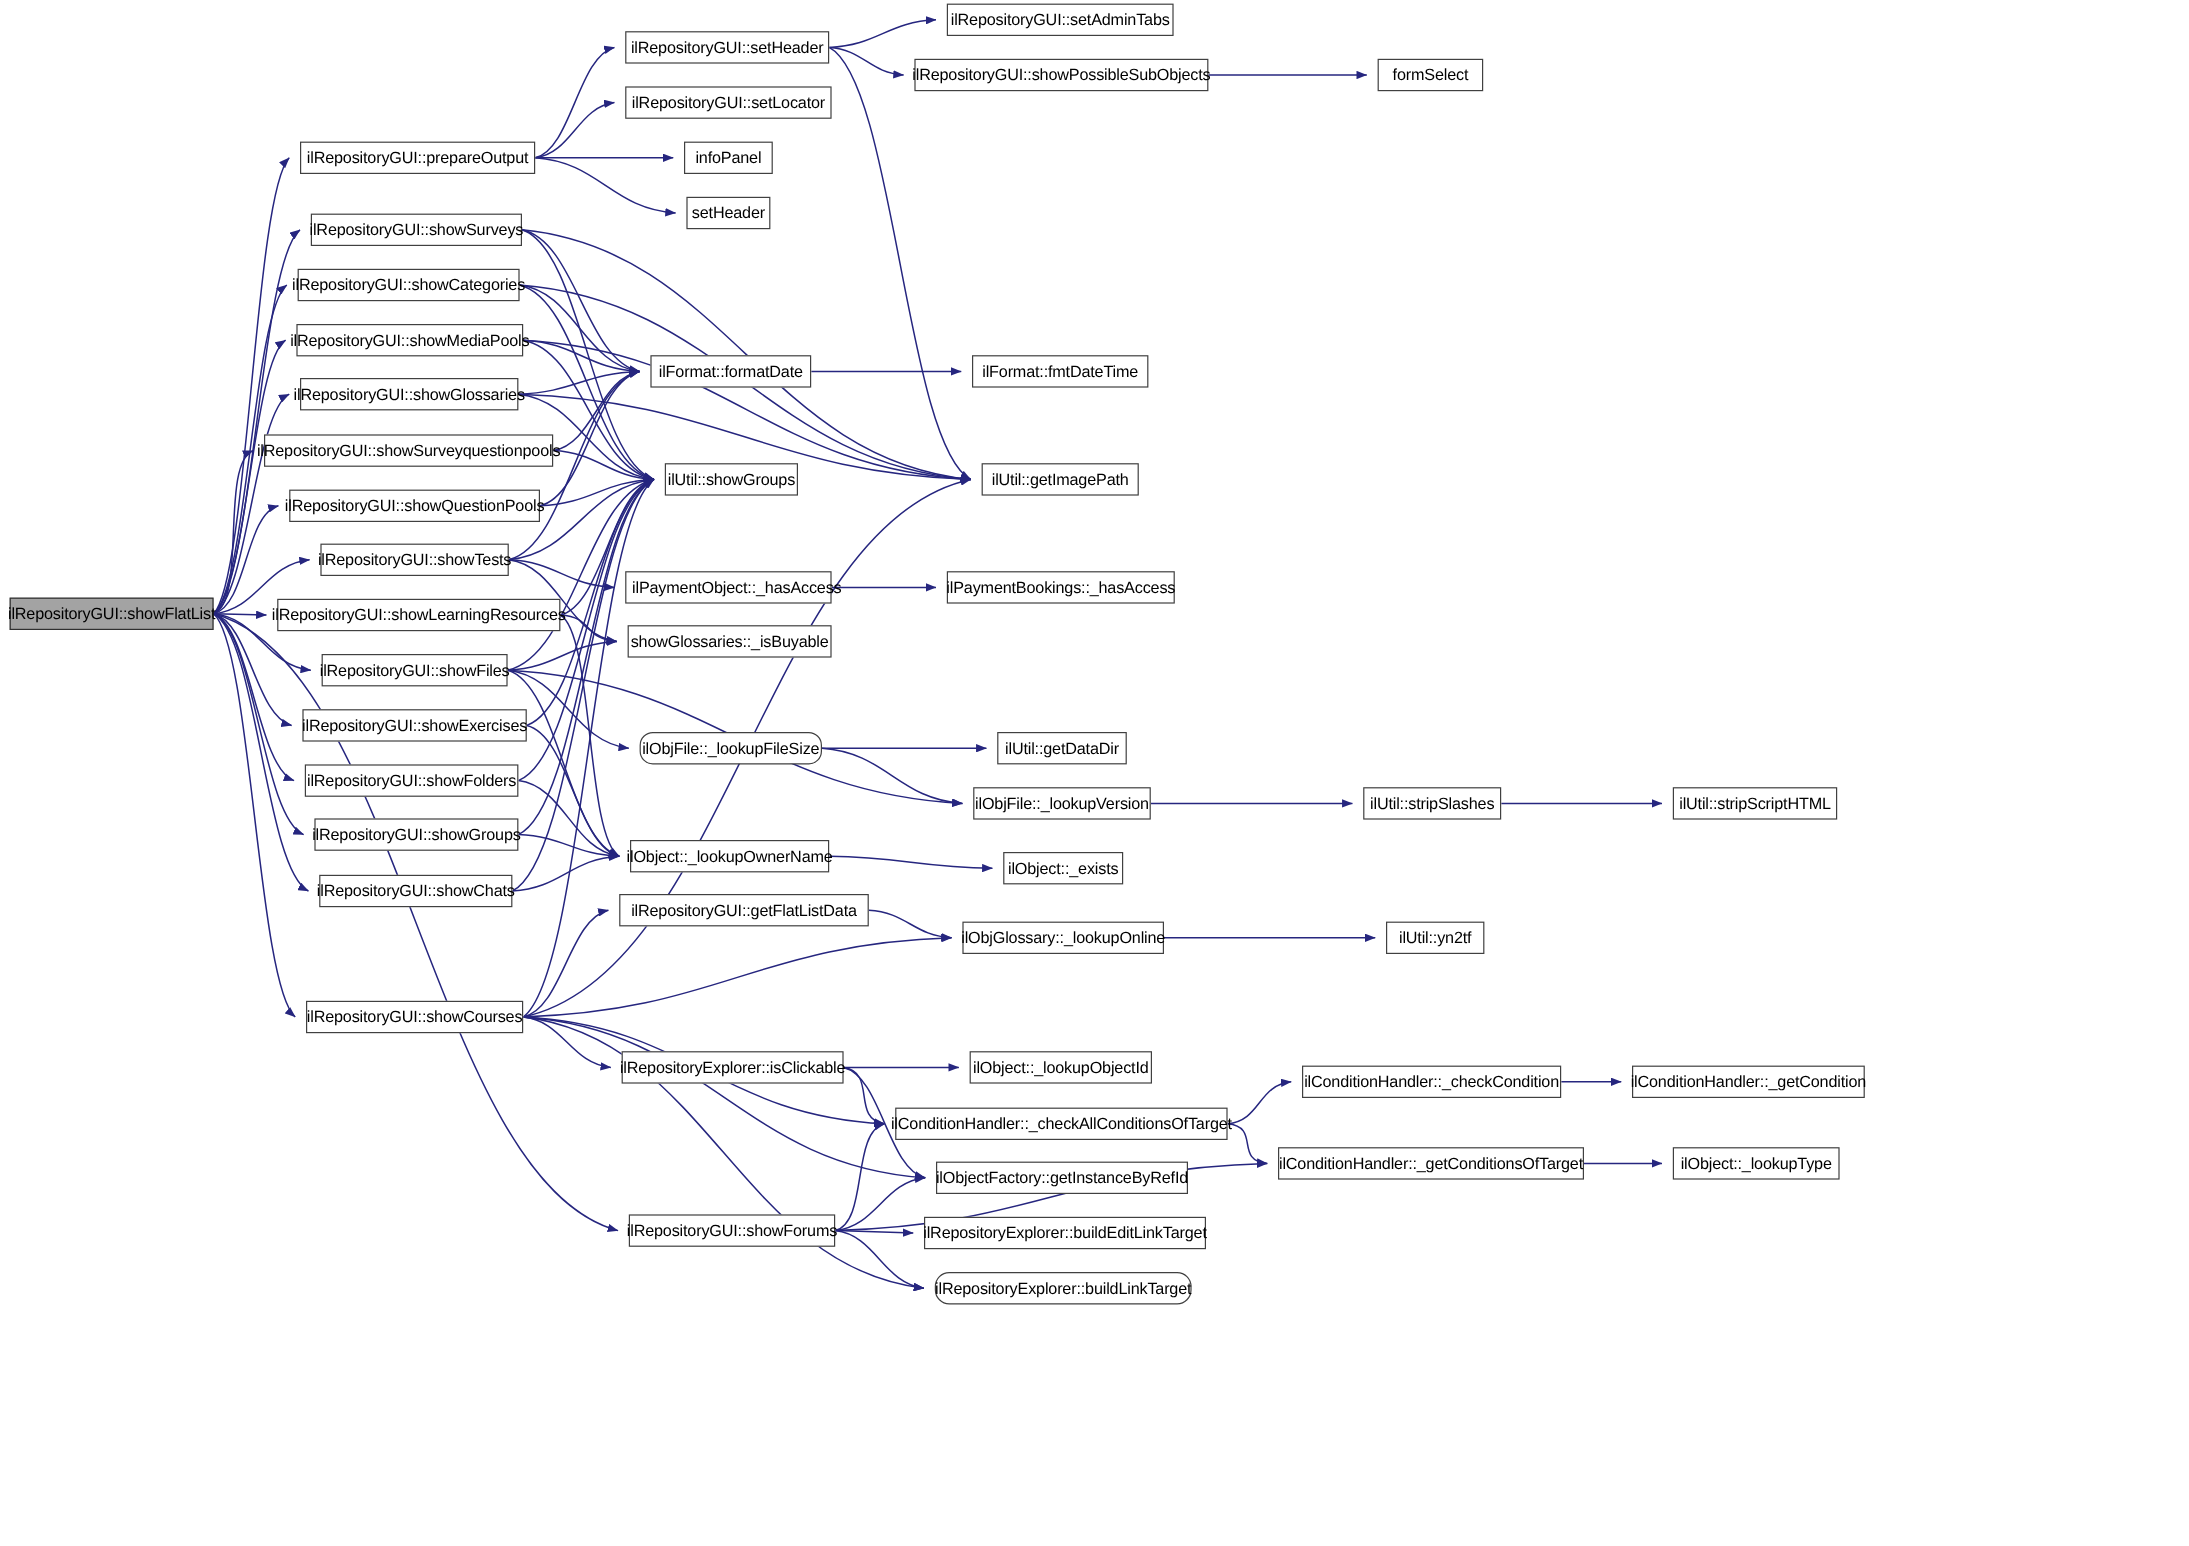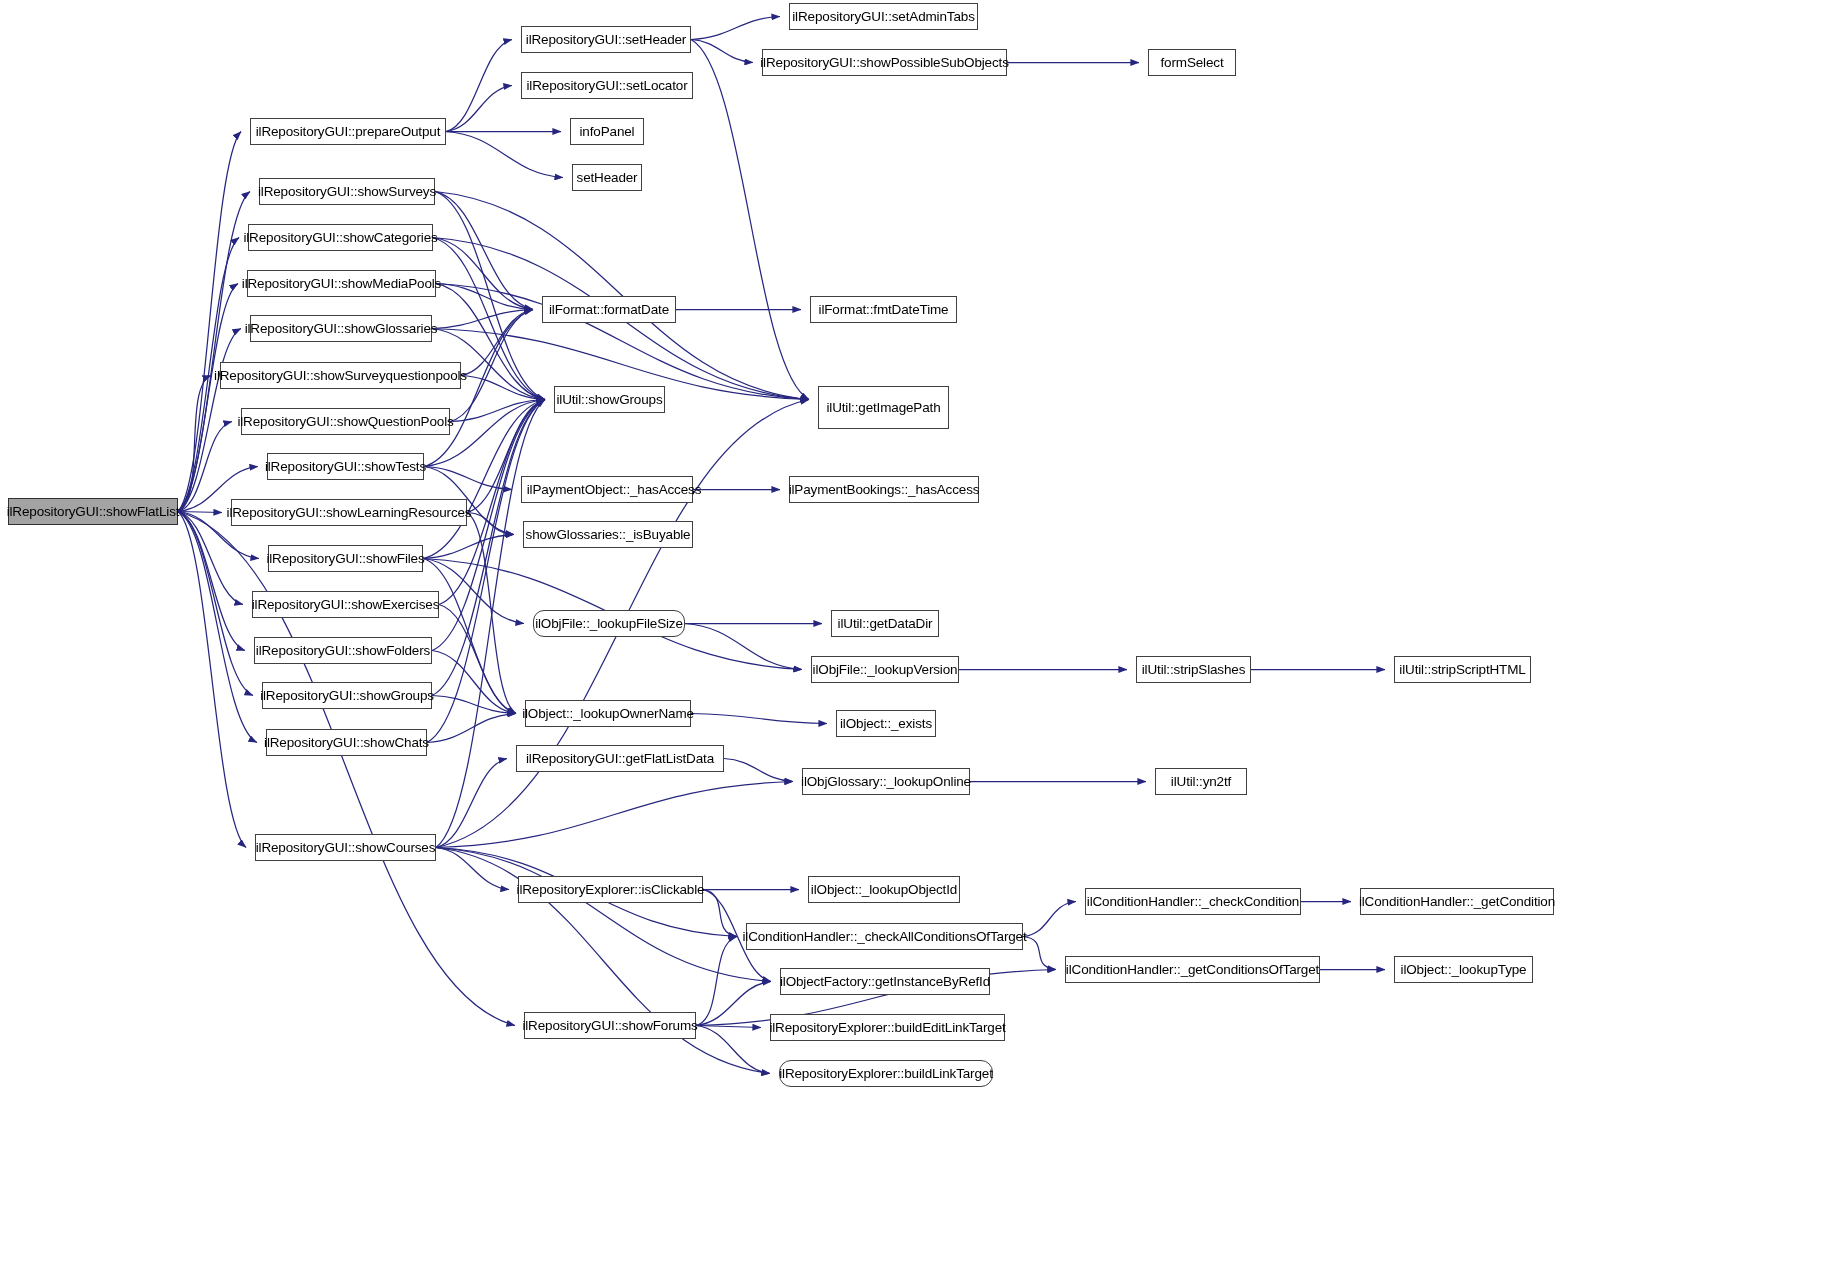--- a/index.html
+++ b/index.html
@@ -146,34 +146,34 @@
       <div class="node" style="left: 231px; top: 499px; width: 236px; height: 27px;">ilRepositoryGUI::showLearningResources</div>
       <div class="node" style="left: 268px; top: 545px; width: 155px; height: 27px;">ilRepositoryGUI::showFiles</div>
       <div class="node" style="left: 252px; top: 591px; width: 187px; height: 27px;">ilRepositoryGUI::showExercises</div>
       <div class="node" style="left: 254px; top: 637px; width: 178px; height: 27px;">ilRepositoryGUI::showFolders</div>
       <div class="node" style="left: 262px; top: 682px; width: 170px; height: 27px;">ilRepositoryGUI::showGroups</div>
       <div class="node" style="left: 266px; top: 729px; width: 161px; height: 27px;">ilRepositoryGUI::showChats</div>
       <div class="node" style="left: 255px; top: 834px; width: 181px; height: 27px;">ilRepositoryGUI::showCourses</div>
       <div class="node" style="left: 542px; top: 296px; width: 134px; height: 27px;">ilFormat::formatDate</div>
       <div class="node" style="left: 554px; top: 386px; width: 111px; height: 27px;">ilUtil::showGroups</div>
       <div class="node" style="left: 810px; top: 296px; width: 147px; height: 27px;">ilFormat::fmtDateTime</div>
-      <div class="node" style="left: 818px; top: 386px; width: 131px; height: 43px;">ilUtil::getImagePath</div>
+      <div class="node" style="left: 818px; top: 386px; width: 131px; height: 27px;">ilUtil::getImagePath</div>
       <div class="node" style="left: 521px; top: 476px; width: 172px; height: 27px; padding-left: 14px;">ilPaymentObject::_hasAccess</div>
       <div class="node" style="left: 523px; top: 521px; width: 170px; height: 27px;">showGlossaries::_isBuyable</div>
       <div class="node" style="left: 789px; top: 476px; width: 190px; height: 27px;">ilPaymentBookings::_hasAccess</div>
       <div class="node" style="left: 533px; top: 610px; width: 152px; height: 27px; border-radius: 11px;">ilObjFile::_lookupFileSize</div>
       <div class="node" style="left: 831px; top: 610px; width: 108px; height: 27px;">ilUtil::getDataDir</div>
       <div class="node" style="left: 811px; top: 656px; width: 148px; height: 27px;">ilObjFile::_lookupVersion</div>
       <div class="node" style="left: 1136px; top: 656px; width: 115px; height: 27px;">ilUtil::stripSlashes</div>
       <div class="node" style="left: 1394px; top: 656px; width: 137px; height: 27px;">ilUtil::stripScriptHTML</div>
       <div class="node" style="left: 525px; top: 700px; width: 166px; height: 27px;">ilObject::_lookupOwnerName</div>
       <div class="node" style="left: 836px; top: 710px; width: 100px; height: 27px;">ilObject::_exists</div>
       <div class="node" style="left: 516px; top: 745px; width: 208px; height: 27px;">ilRepositoryGUI::getFlatListData</div>
       <div class="node" style="left: 802px; top: 768px; width: 168px; height: 27px;">ilObjGlossary::_lookupOnline</div>
-      <div class="node" style="left: 1155px; top: 768px; width: 92px; height: 27px;">ilUtil::yn2tf</div>
+      <div class="node" style="left: 1155px; top: 768px; width: 82px; height: 27px;">ilUtil::yn2tf</div>
       <div class="node" style="left: 518px; top: 876px; width: 185px; height: 27px;">ilRepositoryExplorer::isClickable</div>
       <div class="node" style="left: 808px; top: 876px; width: 152px; height: 27px;">ilObject::_lookupObjectId</div>
       <div class="node" style="left: 746px; top: 923px; width: 277px; height: 27px;">ilConditionHandler::_checkAllConditionsOfTarget</div>
       <div class="node" style="left: 1085px; top: 888px; width: 216px; height: 27px;">ilConditionHandler::_checkCondition</div>
       <div class="node" style="left: 1360px; top: 888px; width: 194px; height: 27px;">ilConditionHandler::_getCondition</div>
       <div class="node" style="left: 780px; top: 968px; width: 210px; height: 27px;">ilObjectFactory::getInstanceByRefId</div>
       <div class="node" style="left: 1065px; top: 956px; width: 255px; height: 27px;">ilConditionHandler::_getConditionsOfTarget</div>
       <div class="node" style="left: 1394px; top: 956px; width: 139px; height: 27px;">ilObject::_lookupType</div>
       <div class="node" style="left: 524px; top: 1012px; width: 172px; height: 27px;">ilRepositoryGUI::showForums</div>
       <div class="node" style="left: 770px; top: 1014px; width: 235px; height: 27px;">ilRepositoryExplorer::buildEditLinkTarget</div>

